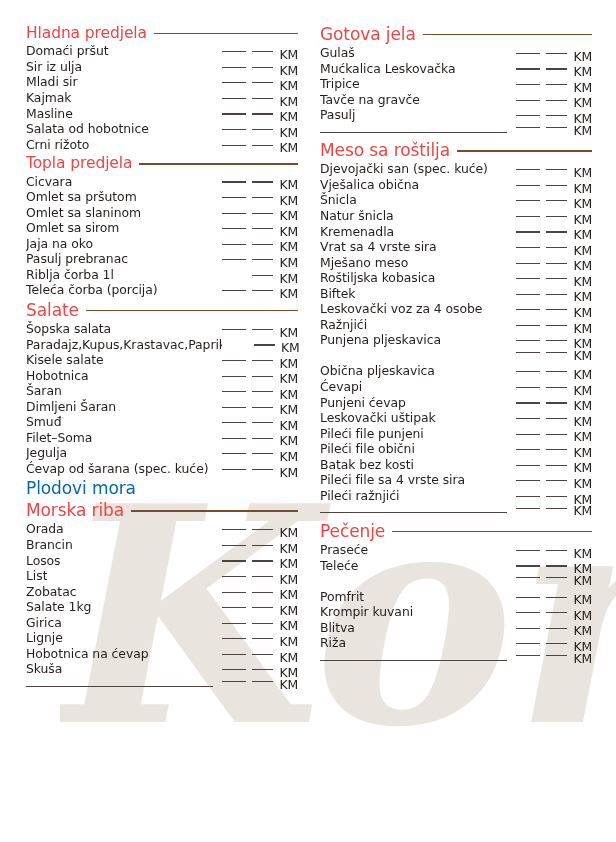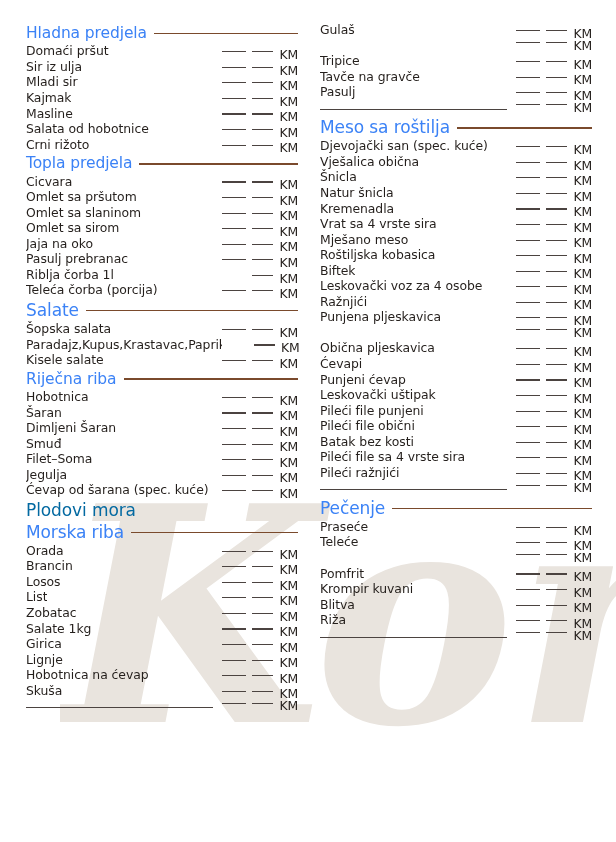--- a/index.html
+++ b/index.html
@@ -62,21 +62,21 @@
   }
   .sec-head {
     display: flex;
     align-items: center;
     gap: 7px;
     margin: 3px 0 1px 0;
   }
   .sec-title {
     font-size: 15.5px;
     font-weight: 400;
-    color: #3b82f6;
+    color: #ef4444;
     line-height: 1.12;
     white-space: nowrap;
     letter-spacing: -0.1px;
   }
   .sec-head.plain .sec-title {
     color: #0369a1;
   }
   .sec-rule {
     flex: 1 1 auto;
     height: 1.6px;
@@ -332,24 +332,20 @@
             <span class="item-name">Kisele salate</span>
             <span class="item-fill"></span>
             <span class="price-slot">
               <span class="dash d1"></span>
               <span class="dash d2"></span>
               <span class="km">KM</span>
             </span>
           </div>
         </div>
         <div class="section">
-          <div class="sec-head">
-            <div class="sec-title">Riječna riba</div>
-            <span class="sec-rule"></span>
-          </div>
           <div class="item">
             <span class="item-name">Hobotnica</span>
             <span class="item-fill"></span>
             <span class="price-slot">
               <span class="dash d1"></span>
               <span class="dash d2"></span>
               <span class="km">KM</span>
             </span>
           </div>
           <div class="item">
@@ -514,30 +510,35 @@
             <span class="price-slot">
               <span class="dash d1"></span>
               <span class="dash d2"></span>
               <span class="km">KM</span>
             </span>
           </div>
         </div>
       </div>
     <div class="col" id="col-right">
         <div class="section">
+          <div class="sec-head">
+            <div class="sec-title big">Gotova jela</div>
+            <span class="sec-rule"></span>
+          </div>
           <div class="item">
             <span class="item-name">Gulaš</span>
             <span class="item-fill"></span>
             <span class="price-slot">
               <span class="dash d1"></span>
               <span class="dash d2"></span>
               <span class="km">KM</span>
             </span>
           </div>
           <div class="item">
+            <span class="item-name">Mućkalica Leskovačka</span>
             <span class="item-fill"></span>
             <span class="price-slot">
               <span class="dash d1"></span>
               <span class="dash d2"></span>
               <span class="km">KM</span>
             </span>
           </div>
           <div class="item">
             <span class="item-name">Tripice</span>
             <span class="item-fill"></span>

